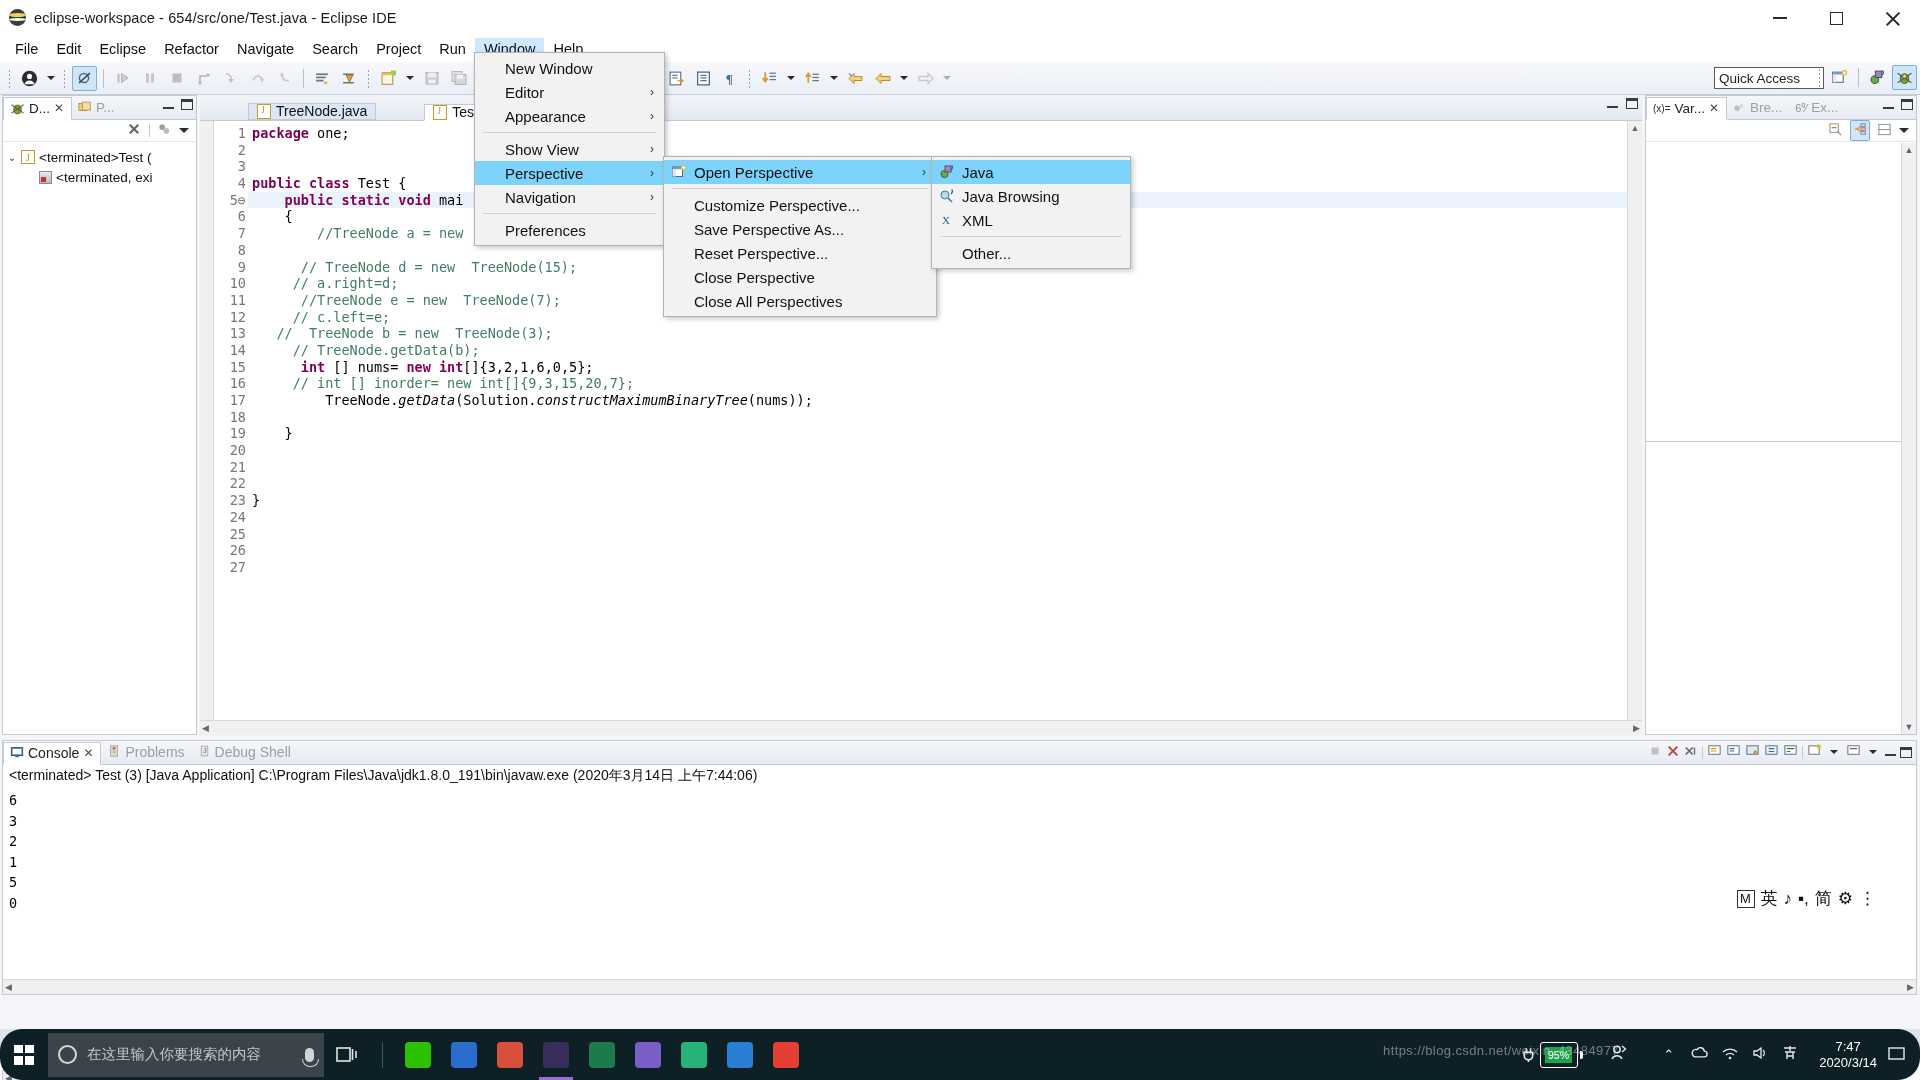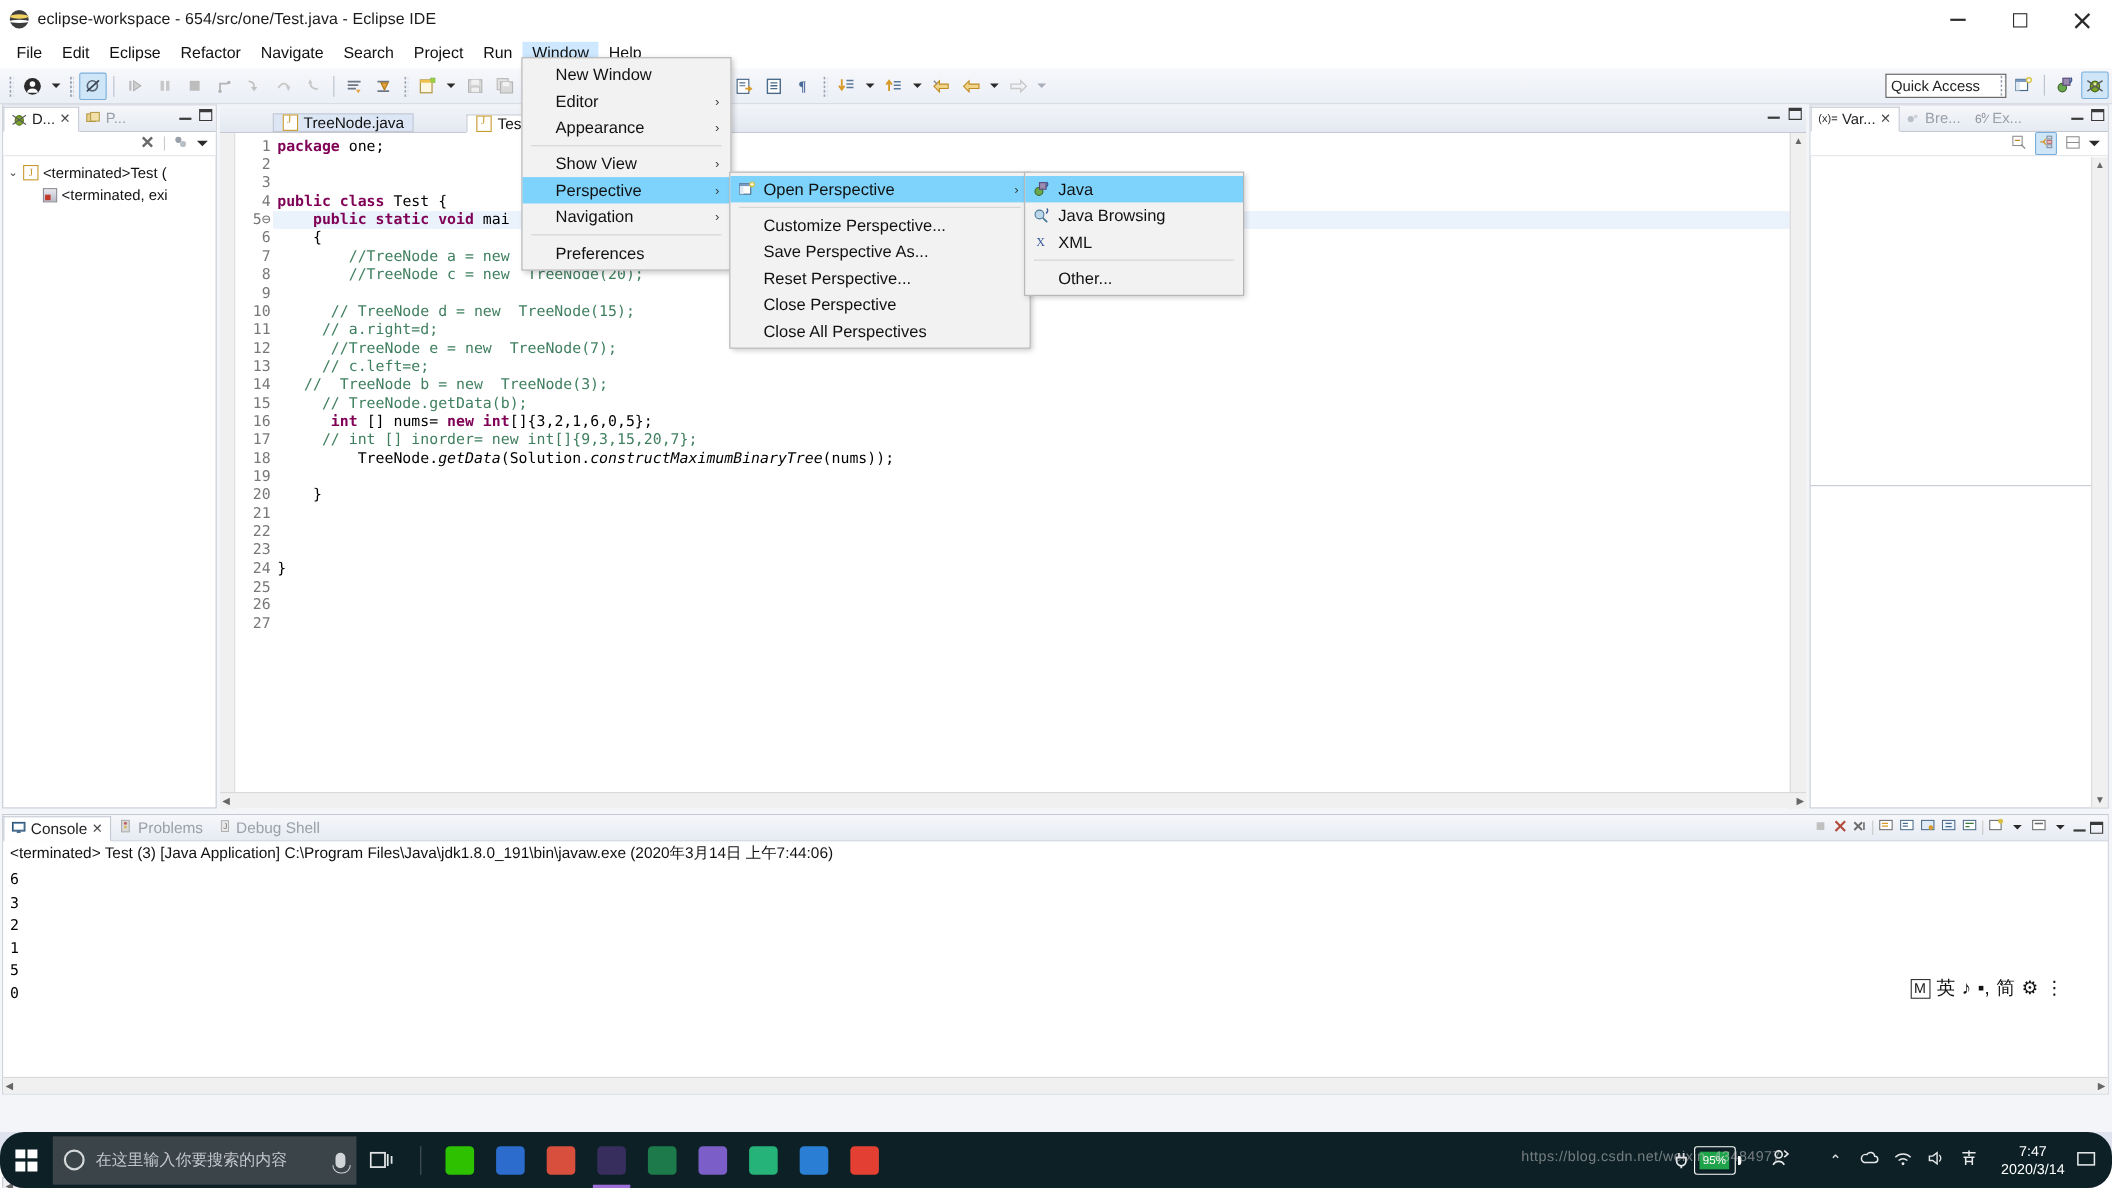--- a/index.html
+++ b/index.html
@@ -532,21 +532,20 @@
             <div class="gln">27</div>
           </div>
         <div class="codearea" id="codearea">
             <div class="cline"><span class="kw">package </span><span>one;</span></div>
             <div class="cline">&nbsp;</div>
             <div class="cline">&nbsp;</div>
             <div class="cline"><span class="kw">public class </span><span>Test {</span></div>
             <div class="cline hl"><span>    </span><span class="kw">public static void </span><span>mai</span></div>
             <div class="cline"><span>    {</span></div>
             <div class="cline"><span class="cm">        //TreeNode a = new  TreeNode(9);</span></div>
-            <div class="cline"><span class="cm">        //TreeNode c = new  TreeNode(20);</span></div>
             <div class="cline">&nbsp;</div>
             <div class="cline"><span class="cm">      // TreeNode d = new  TreeNode(15);</span></div>
             <div class="cline"><span class="cm">     // a.right=d;</span></div>
             <div class="cline"><span class="cm">      //TreeNode e = new  TreeNode(7);</span></div>
             <div class="cline"><span class="cm">     // c.left=e;</span></div>
             <div class="cline"><span class="cm">   //  TreeNode b = new  TreeNode(3);</span></div>
             <div class="cline"><span class="cm">     // TreeNode.getData(b);</span></div>
             <div class="cline"><span>      </span><span class="kw">int </span><span>[] nums= </span><span class="kw">new int</span><span>[]{3,2,1,6,0,5};</span></div>
             <div class="cline"><span class="cm">     // </span><span class="cm">int </span><span class="cm">[] inorder= new </span><span class="cm">int</span><span class="cm">[]{9,3,15,20,7};</span></div>
             <div class="cline"><span>         TreeNode.</span><span class="it">getData</span><span>(Solution.</span><span class="it">constructMaximumBinaryTree</span><span>(nums));</span></div>

